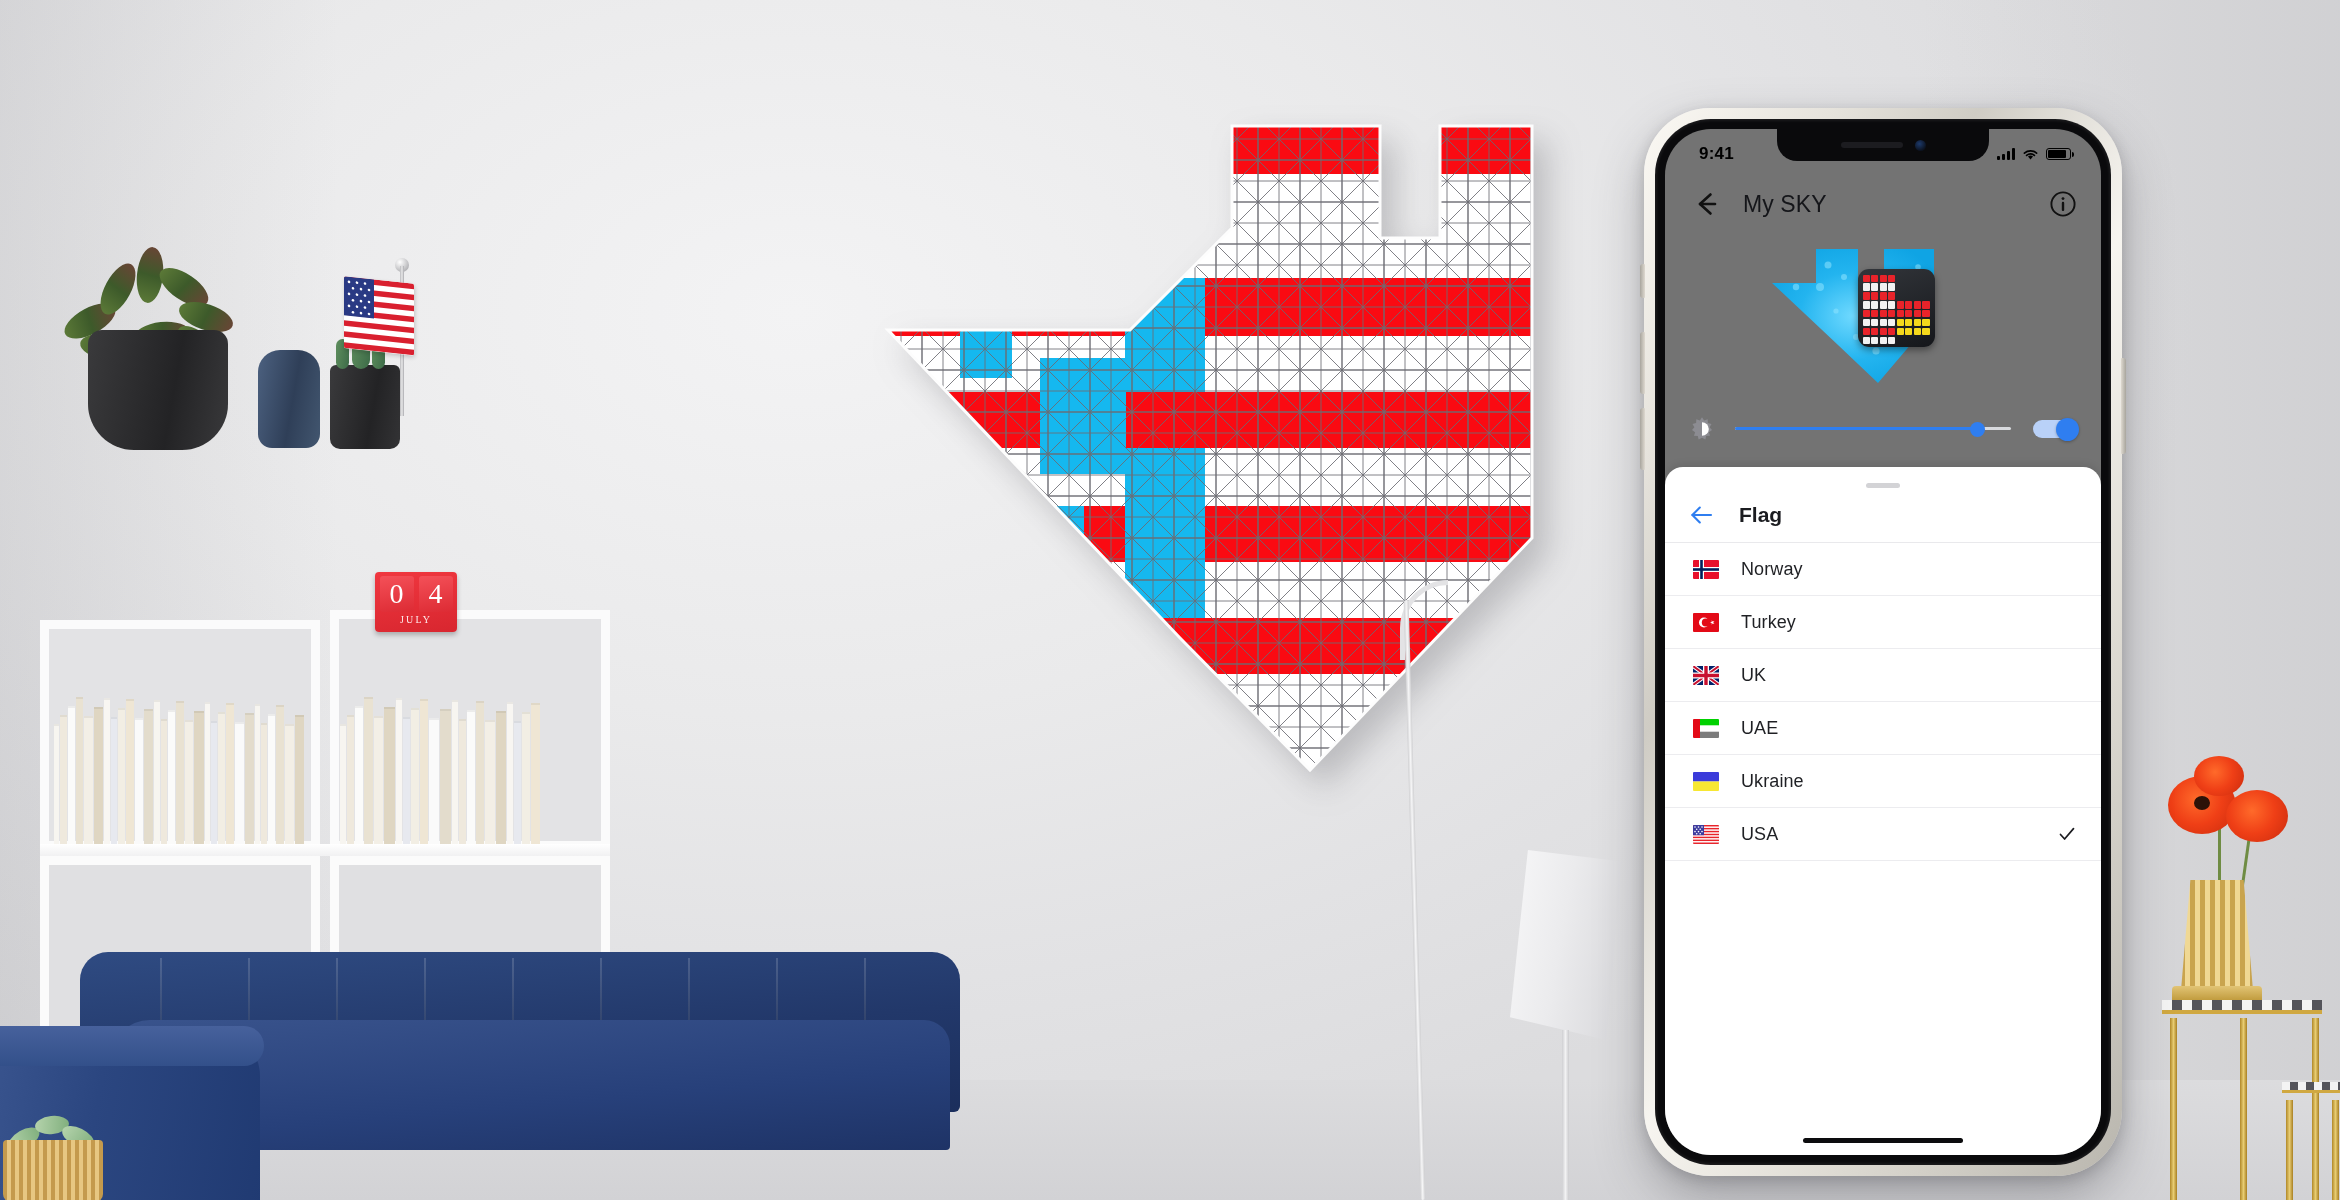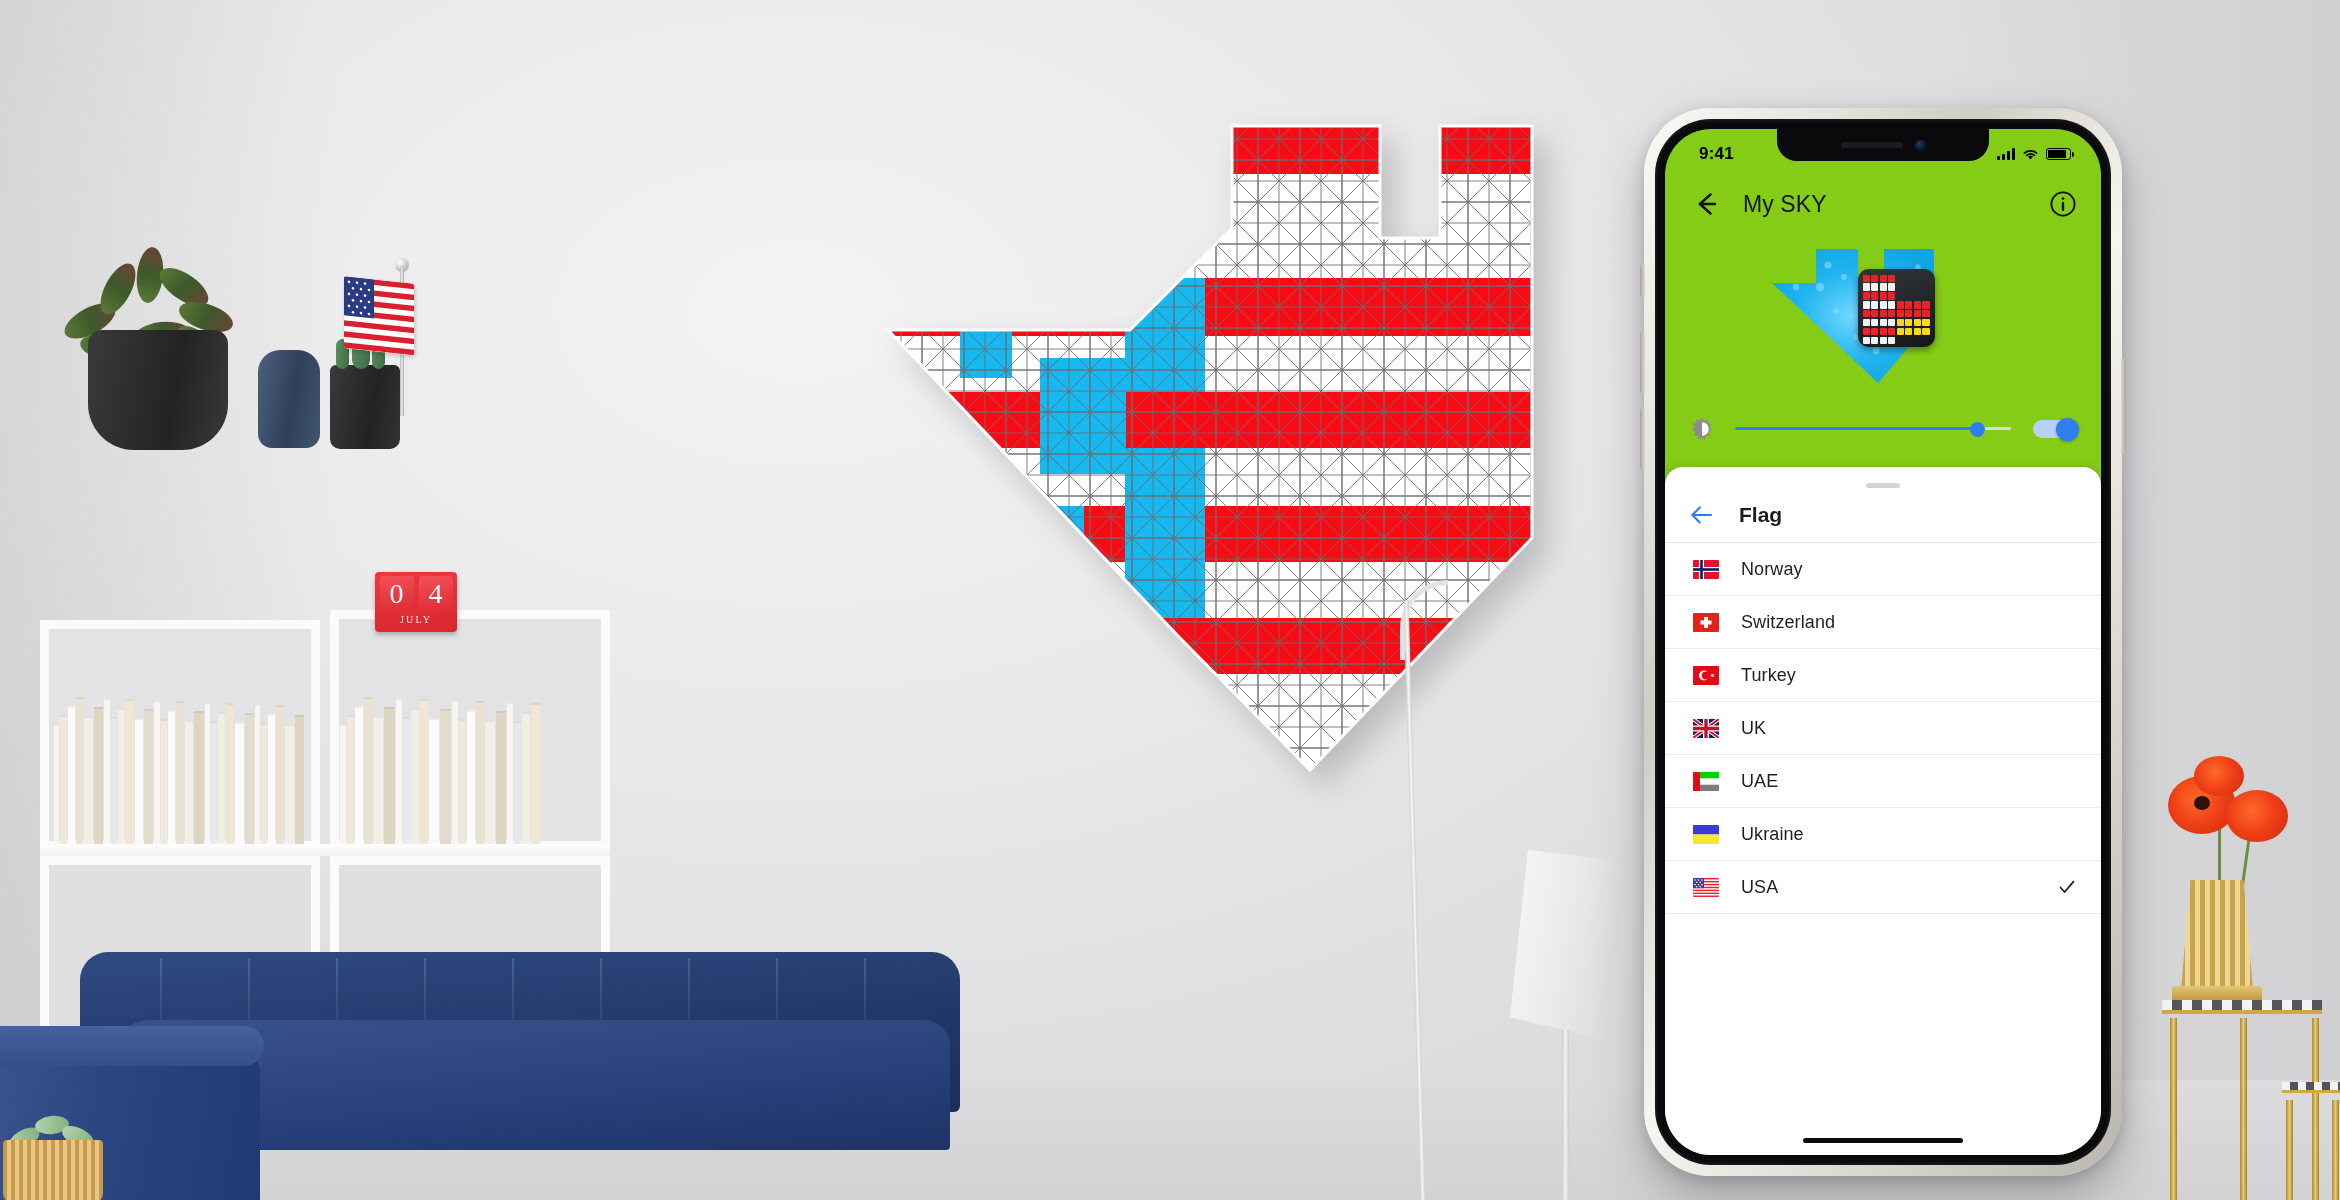--- a/index.html
+++ b/index.html
@@ -239,21 +239,21 @@
   }
   #phone-bezel {
     position:absolute; left:11px; top:11px; right:11px; bottom:11px;
     border-radius:56px;
     background:#0a0a0c;
     box-shadow:inset 0 0 3px 2px rgba(255,255,255,.07);
   }
   #phone-screen {
     position:absolute; left:21px; top:21px; right:21px; bottom:21px;
     border-radius:46px;
-    background:#84cc16;
+    background:#737373;
     overflow:hidden;
   }
   .side-btn {
     position:absolute; left:-4px; width:5px; border-radius:3px 1px 1px 3px;
     background:linear-gradient(90deg,#a8a59d,#ded9d0);
   }
   .side-btn.right {
     left:auto; right:-4px; border-radius:1px 3px 3px 1px;
     background:linear-gradient(270deg,#a8a59d,#ded9d0);
   }
@@ -861,31 +861,20 @@
                 <rect x="0" y="8.2" width="26" height="2.6" fill="#00205b"></rect>
                 <rect x="7.2" y="0" width="2.6" height="19" fill="#00205b"></rect>
               </svg></div>
             <div class="flag-label">Norway</div>
             <div class="flag-check hidden"><svg width="20" height="20" viewBox="0 0 20 20">
                 <path d="M3.5 10.5 L7.6 15 L16.5 4.6" stroke="#1b1c20" stroke-width="1.7" fill="none" stroke-linecap="round" stroke-linejoin="round"></path>
               </svg></div>
           </div>
           <div class="flag-row">
             <div class="flag-icon"><svg viewBox="0 0 26 19">
-                <rect width="26" height="19" fill="#e2231a"></rect>
-                <rect x="11" y="4" width="4" height="11" fill="#fff"></rect>
-                <rect x="7.5" y="7.5" width="11" height="4" fill="#fff"></rect>
-              </svg></div>
-            <div class="flag-label">Switzerland</div>
-            <div class="flag-check hidden"><svg width="20" height="20" viewBox="0 0 20 20">
-                <path d="M3.5 10.5 L7.6 15 L16.5 4.6" stroke="#1b1c20" stroke-width="1.7" fill="none" stroke-linecap="round" stroke-linejoin="round"></path>
-              </svg></div>
-          </div>
-          <div class="flag-row">
-            <div class="flag-icon"><svg viewBox="0 0 26 19">
                 <rect width="26" height="19" fill="#e30a17"></rect>
                 <circle cx="11" cy="9.5" r="5" fill="#fff"></circle>
                 <circle cx="12.8" cy="9.5" r="4" fill="#e30a17"></circle>
                 <path d="M17 9.5 l4.4-1.4 -2.7 3.7 0-4.6 2.7 3.7z" fill="#fff"></path>
               </svg></div>
             <div class="flag-label">Turkey</div>
             <div class="flag-check hidden"><svg width="20" height="20" viewBox="0 0 20 20">
                 <path d="M3.5 10.5 L7.6 15 L16.5 4.6" stroke="#1b1c20" stroke-width="1.7" fill="none" stroke-linecap="round" stroke-linejoin="round"></path>
               </svg></div>
           </div>

